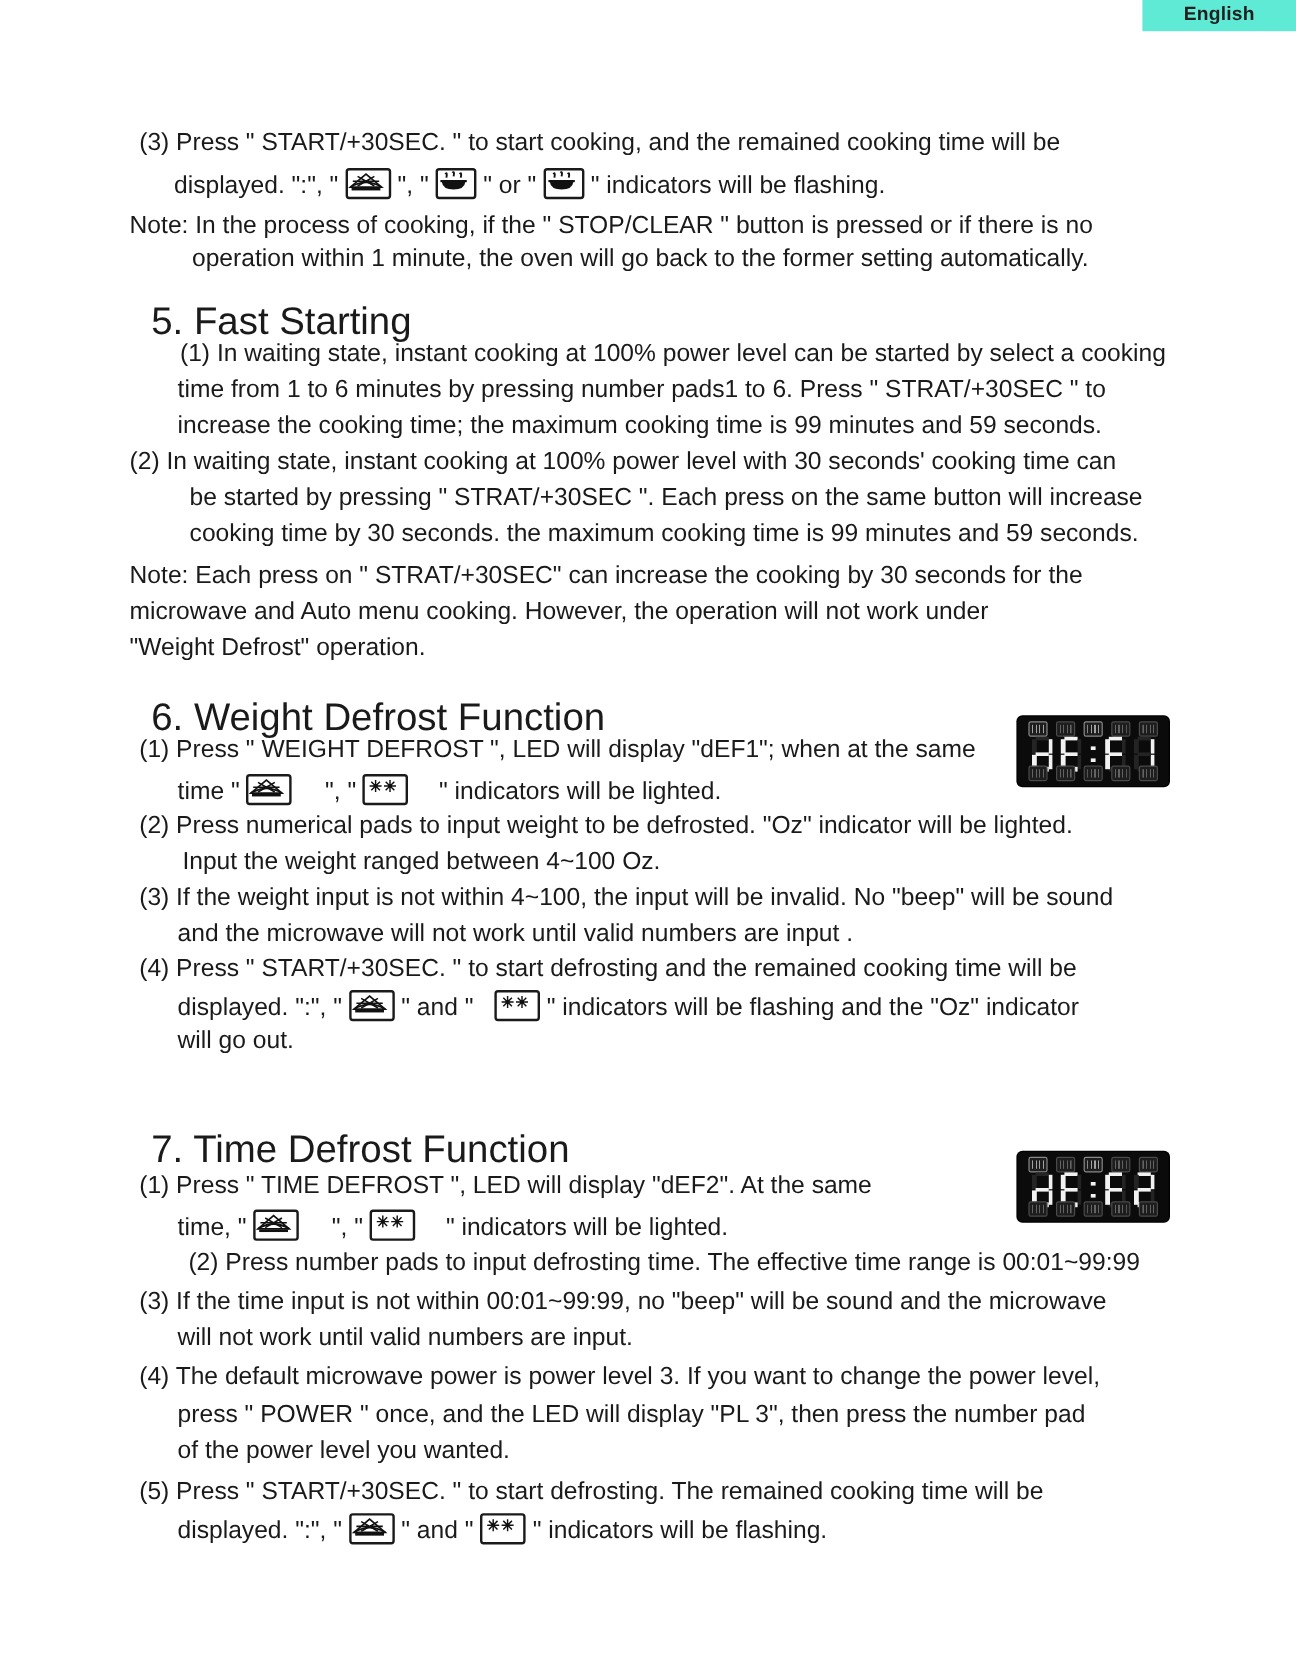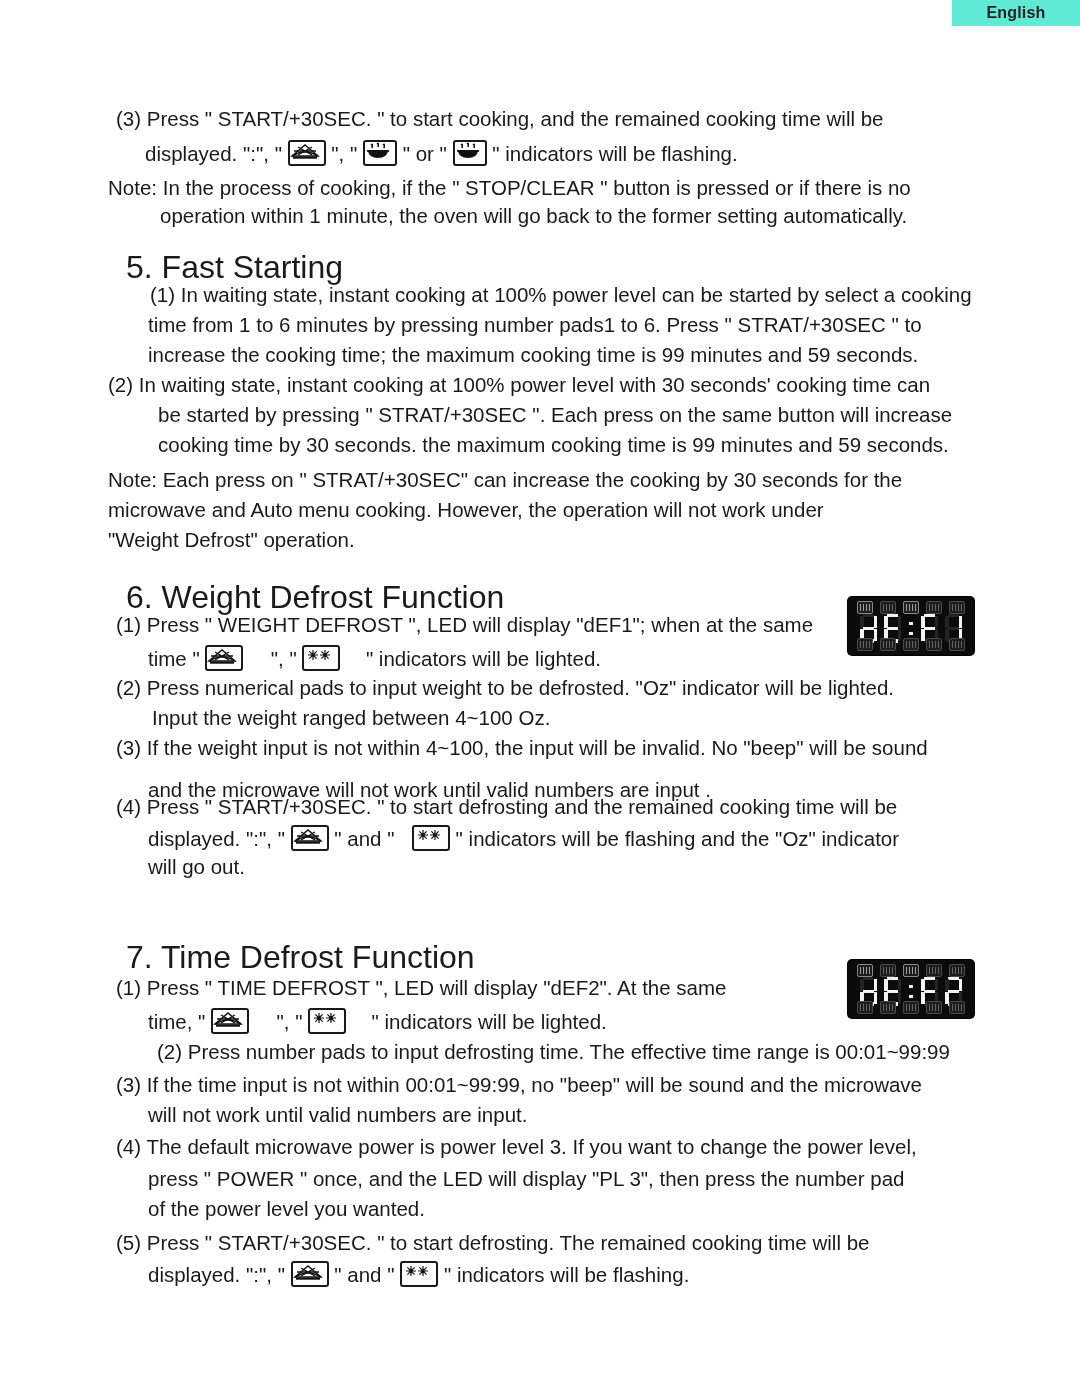--- a/index.html
+++ b/index.html
@@ -258,21 +258,21 @@
         </svg>
       </span>
       <span style="display:inline-block;width:14px;"></span>
       <span>" indicators will be lighted.</span>
     </div>
 
     <div class="line" style="left:116px; top:676px;">(2) Press numerical pads to input weight to be defrosted. "Oz" indicator will be  lighted.</div>
     <div class="line" style="left:152px; top:706px;">Input the weight ranged between  4~100 Oz.</div>
 
     <div class="line" style="left:116px; top:736px;">(3) If the weight input  is not within 4~100, the input will be invalid. No "beep" will be sound</div>
-    <div class="line" style="left:148px; top:766px;margin-top:12px;">and the microwave will not work until valid numbers are input .</div>
+    <div class="line" style="left:148px; top:766px;">and the microwave will not work until valid numbers are input .</div>
 
     <div class="line" style="left:116px; top:795px;">(4) Press " START/+30SEC. " to start defrosting and the remained cooking time will be</div>
     <div class="line" style="left:148px; top:825px;">
       <span>displayed. ":", "</span>
       <span class="ico ico-wave">
         <svg width="30" height="18" viewBox="0 0 30 18" aria-hidden="true">
           <path d="M2 14 Q15 6 28 14" stroke="#111" stroke-width="1.6" fill="none"></path>
           <path d="M2 14 L15 3 L28 14 Z" stroke="#111" stroke-width="1.4" fill="none"></path>
           <path d="M4 9 L26 9 M8 5 L22 13 M22 5 L8 13" stroke="#111" stroke-width="1.3" fill="none"></path>
           <rect x="3" y="14.5" width="24" height="2.2" fill="#111"></rect>

